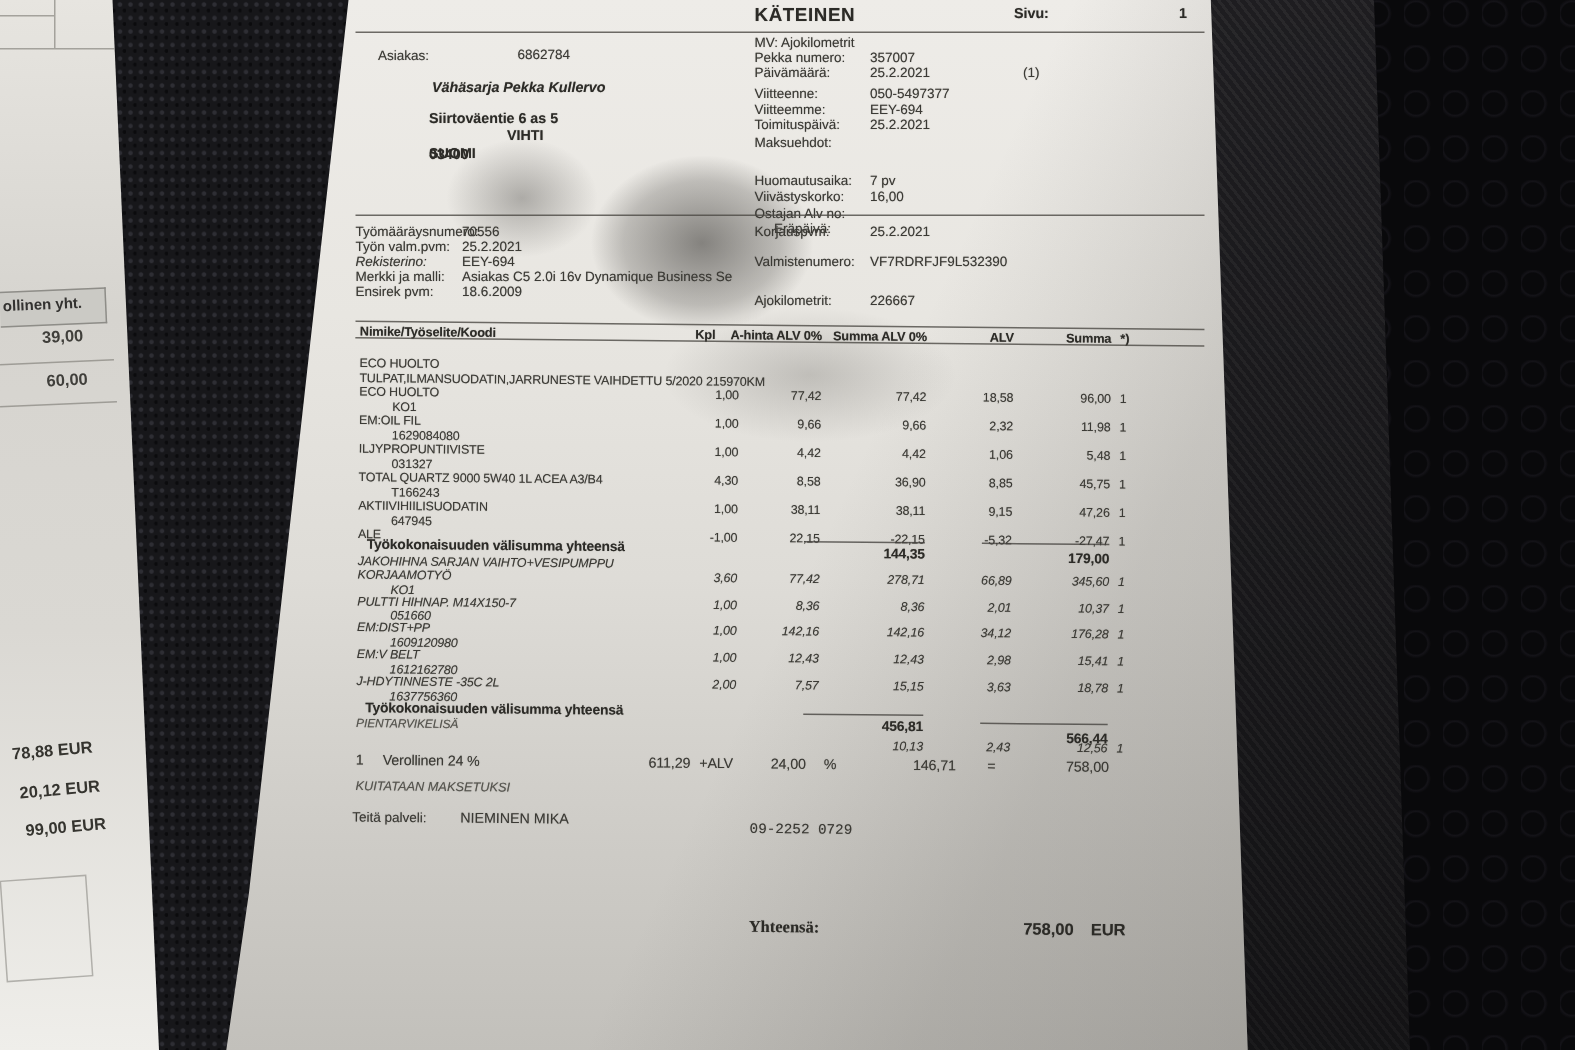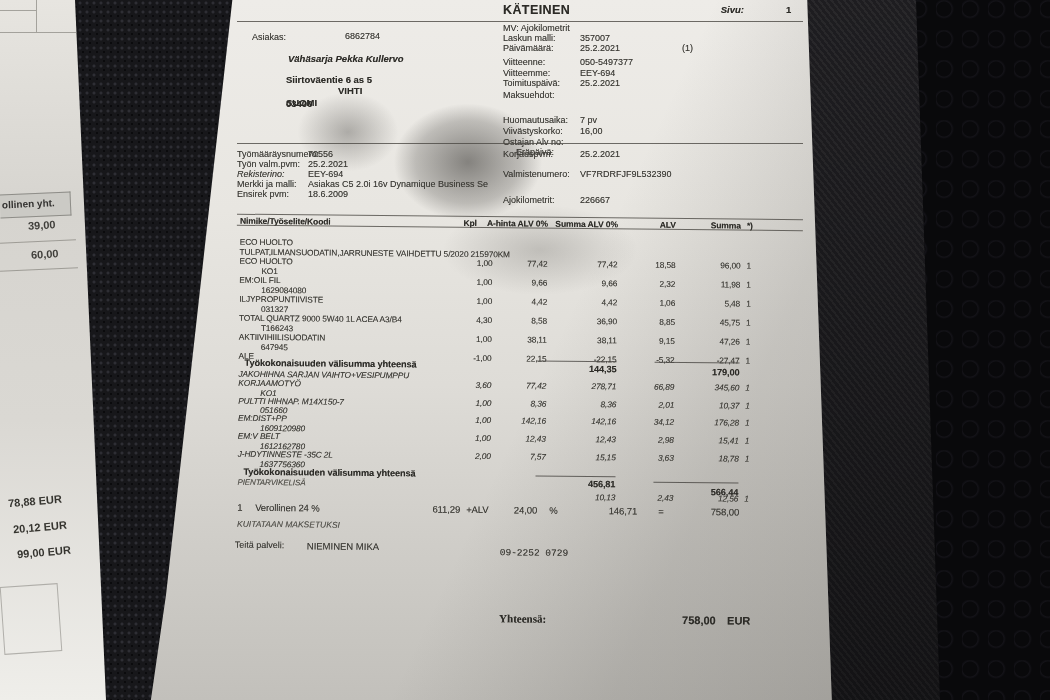--- a/index.html
+++ b/index.html
@@ -88,34 +88,34 @@
     <span class="t f11 fb" style="left:8px;top:495px;transform:rotate(-5deg);color:#35342f;">78,88 EUR</span>
     <span class="t f11 fb" style="left:13px;top:521px;transform:rotate(-5deg);color:#35342f;">20,12 EUR</span>
     <span class="t f11 fb" style="left:17px;top:546px;transform:rotate(-5deg);color:#35342f;">99,00 EUR</span>
     <div style="position:absolute;left:2px;top:585px;width:56px;height:66px;border:1px solid rgba(130,128,122,.55);transform:rotate(-4deg);"></div>
   </div>
 
   <div class="paper">
 
     <div class="upper">
       <span class="t f12 fb ink2" style="left:503px;top:3px;">KÄTEINEN</span>
-      <span class="t f95 fb ink2" style="left:704px;top:4px;width:40px;text-align:right;font-style:italic;">Sivu:</span>
+      <span class="t f95 fb ink2" style="left:676px;top:4px;width:40px;">Sivu:</span>
       <span class="t f95 fb ink2" style="left:786px;top:4px;">1</span>
       <div class="rule" style="top:21px;"></div>
 
       <span class="t f9" style="left:252px;top:32px;">Asiakas:</span>
       <span class="t f9" style="left:345px;top:31px;">6862784</span>
       <span class="t f95 fb fi ink2" style="left:288px;top:53px;">Vähäsarja Pekka Kullervo</span>
       <span class="t f95 fb ink2" style="left:286px;top:74px;">Siirtoväentie 6 as 5</span>
       <span class="t f95 fb ink2" style="left:286px;top:86px;margin-top:12px;">03400</span>
       <span class="t f95 fb ink2" style="left:338px;top:85px;">VIHTI</span>
       <span class="t f95 fb ink2" style="left:286px;top:97px;">SUOMI</span>
 
       <span class="t f9" style="left:503px;top:23px;">MV: Ajokilometrit</span>
-      <span class="t f9" style="left:503px;top:33px;">Laskun malli:</span>
+      <span class="t f9" style="left:503px;top:33px;">Pekka numero:</span>
       <span class="t f9" style="left:580px;top:33px;">357007</span>
       <span class="t f9" style="left:503px;top:43px;">Päivämäärä:</span>
       <span class="t f9" style="left:580px;top:43px;">25.2.2021</span>
       <span class="t f9" style="left:682px;top:43px;">(1)</span>
       <span class="t f9" style="left:503px;top:57px;">Viitteenne:</span>
       <span class="t f9" style="left:580px;top:57px;">050-5497377</span>
       <span class="t f9" style="left:503px;top:68px;">Viitteemme:</span>
       <span class="t f9" style="left:580px;top:68px;">EEY-694</span>
       <span class="t f9" style="left:503px;top:78px;">Toimituspäivä:</span>
       <span class="t f9" style="left:580px;top:78px;">25.2.2021</span>

